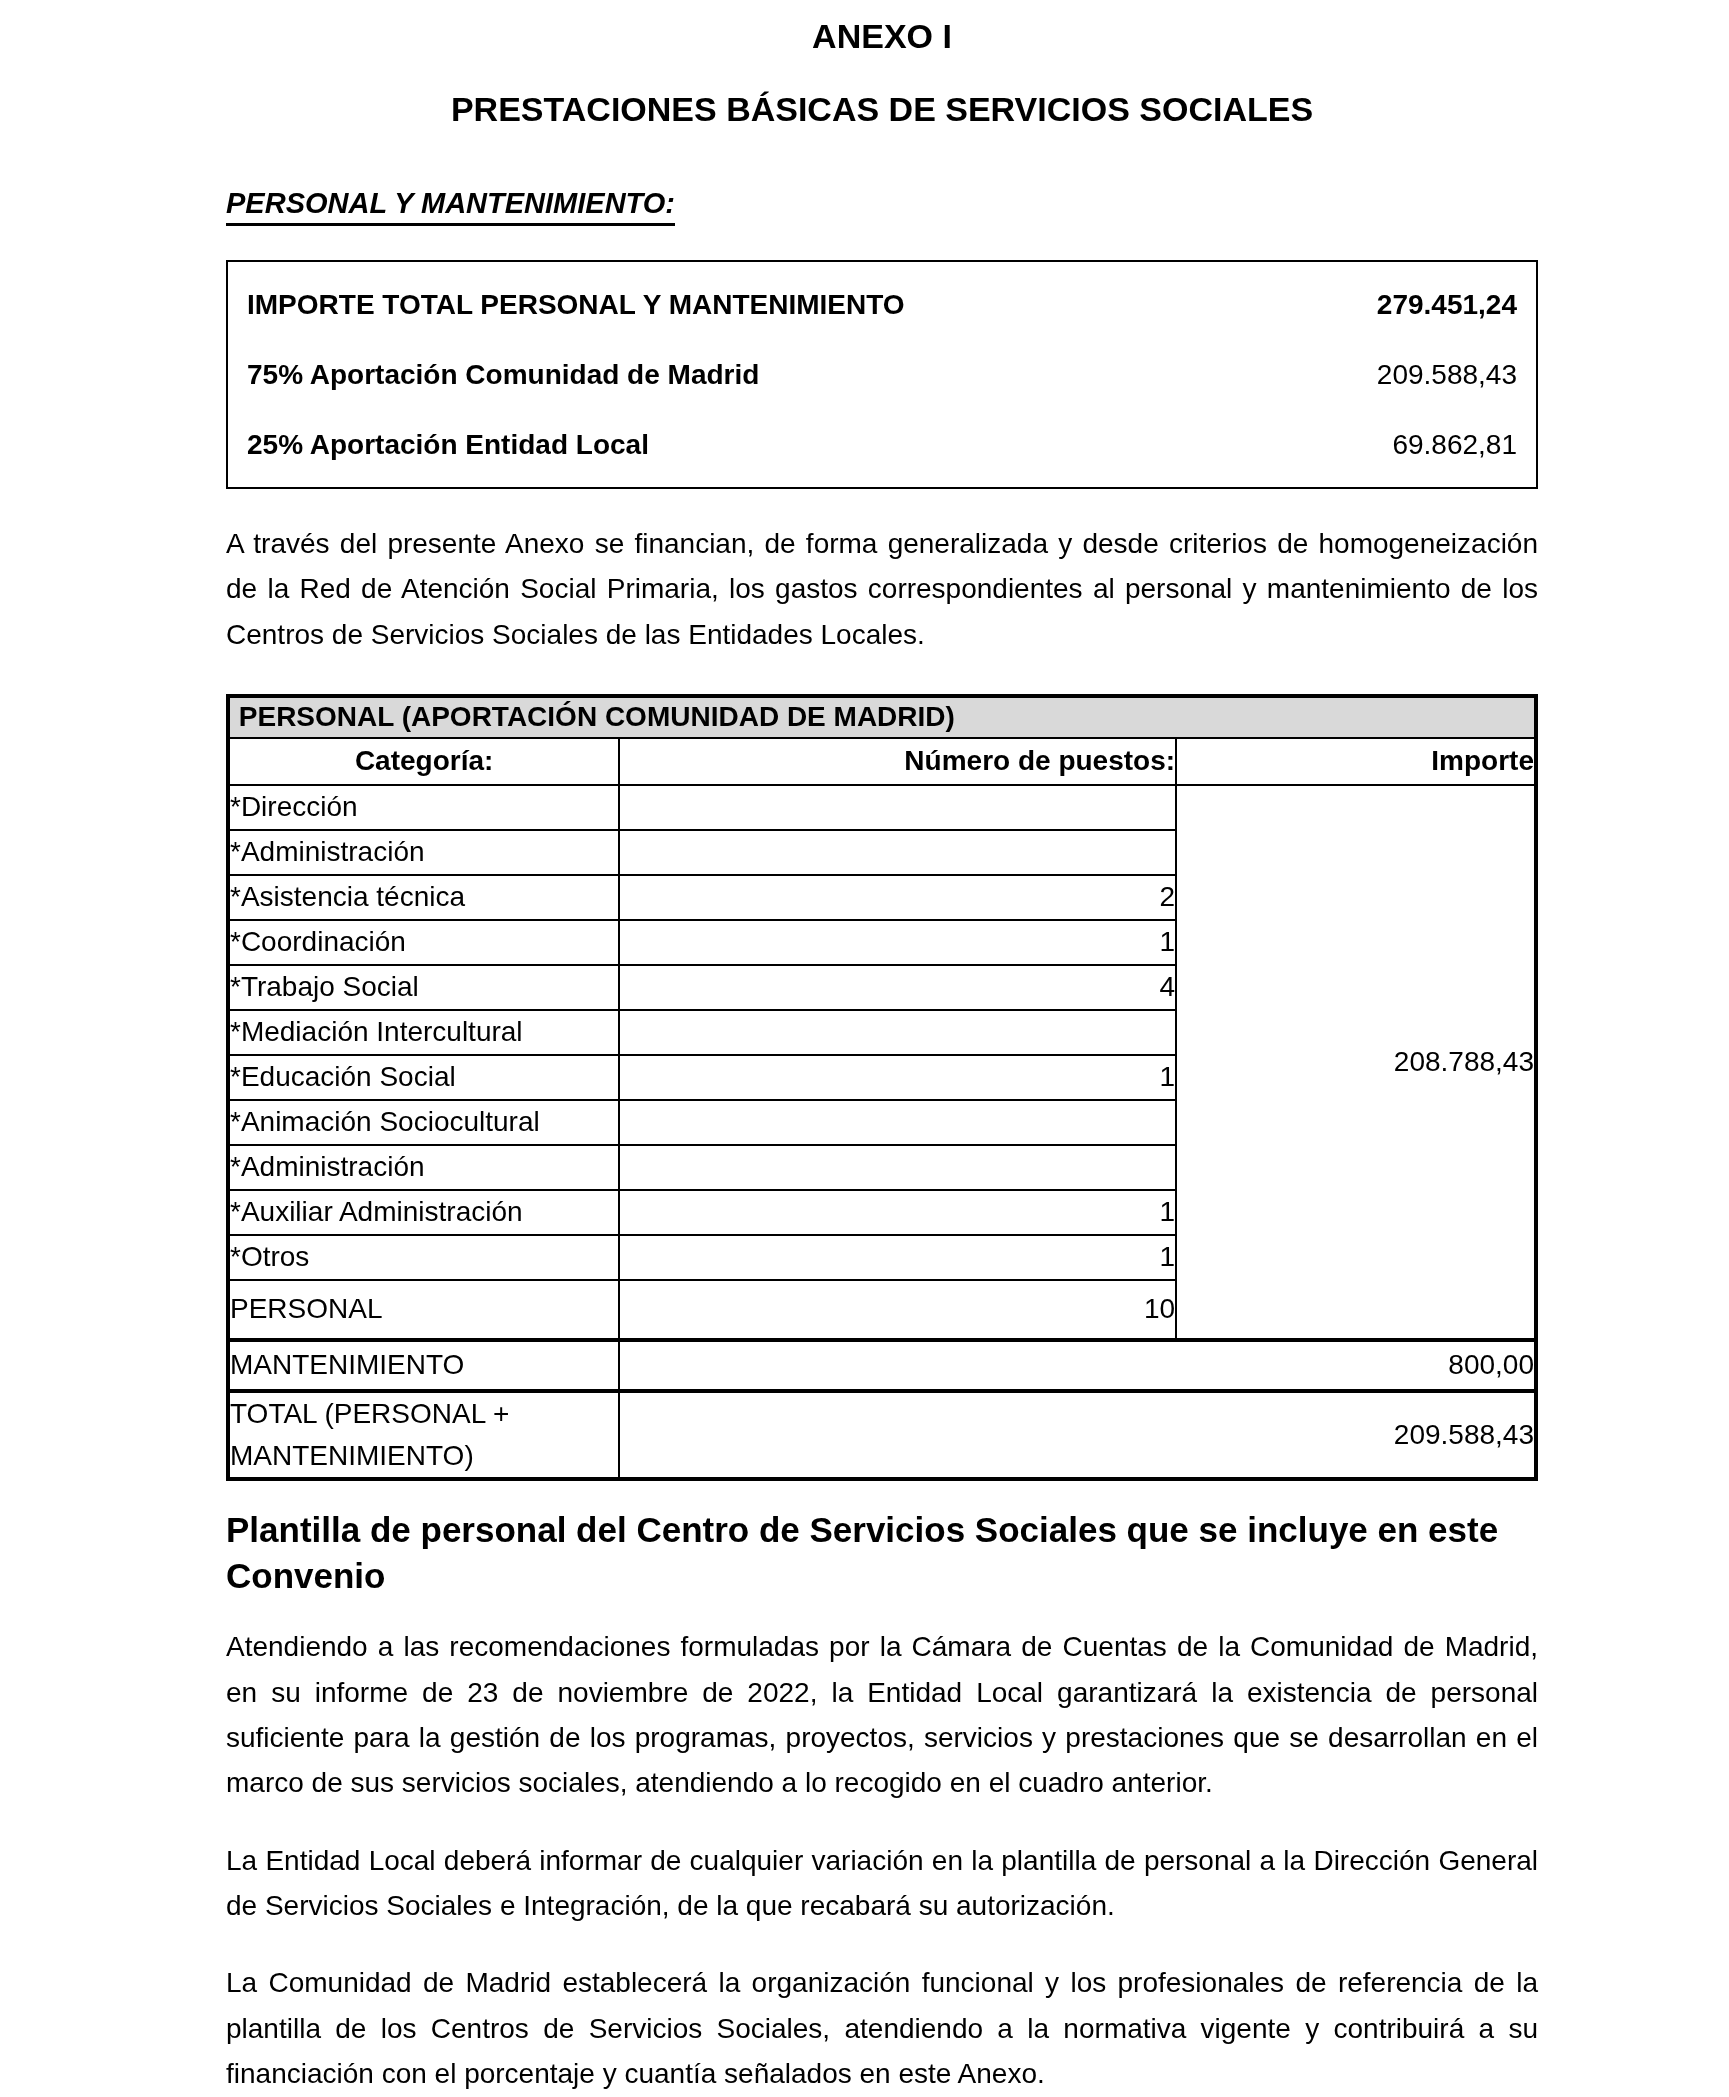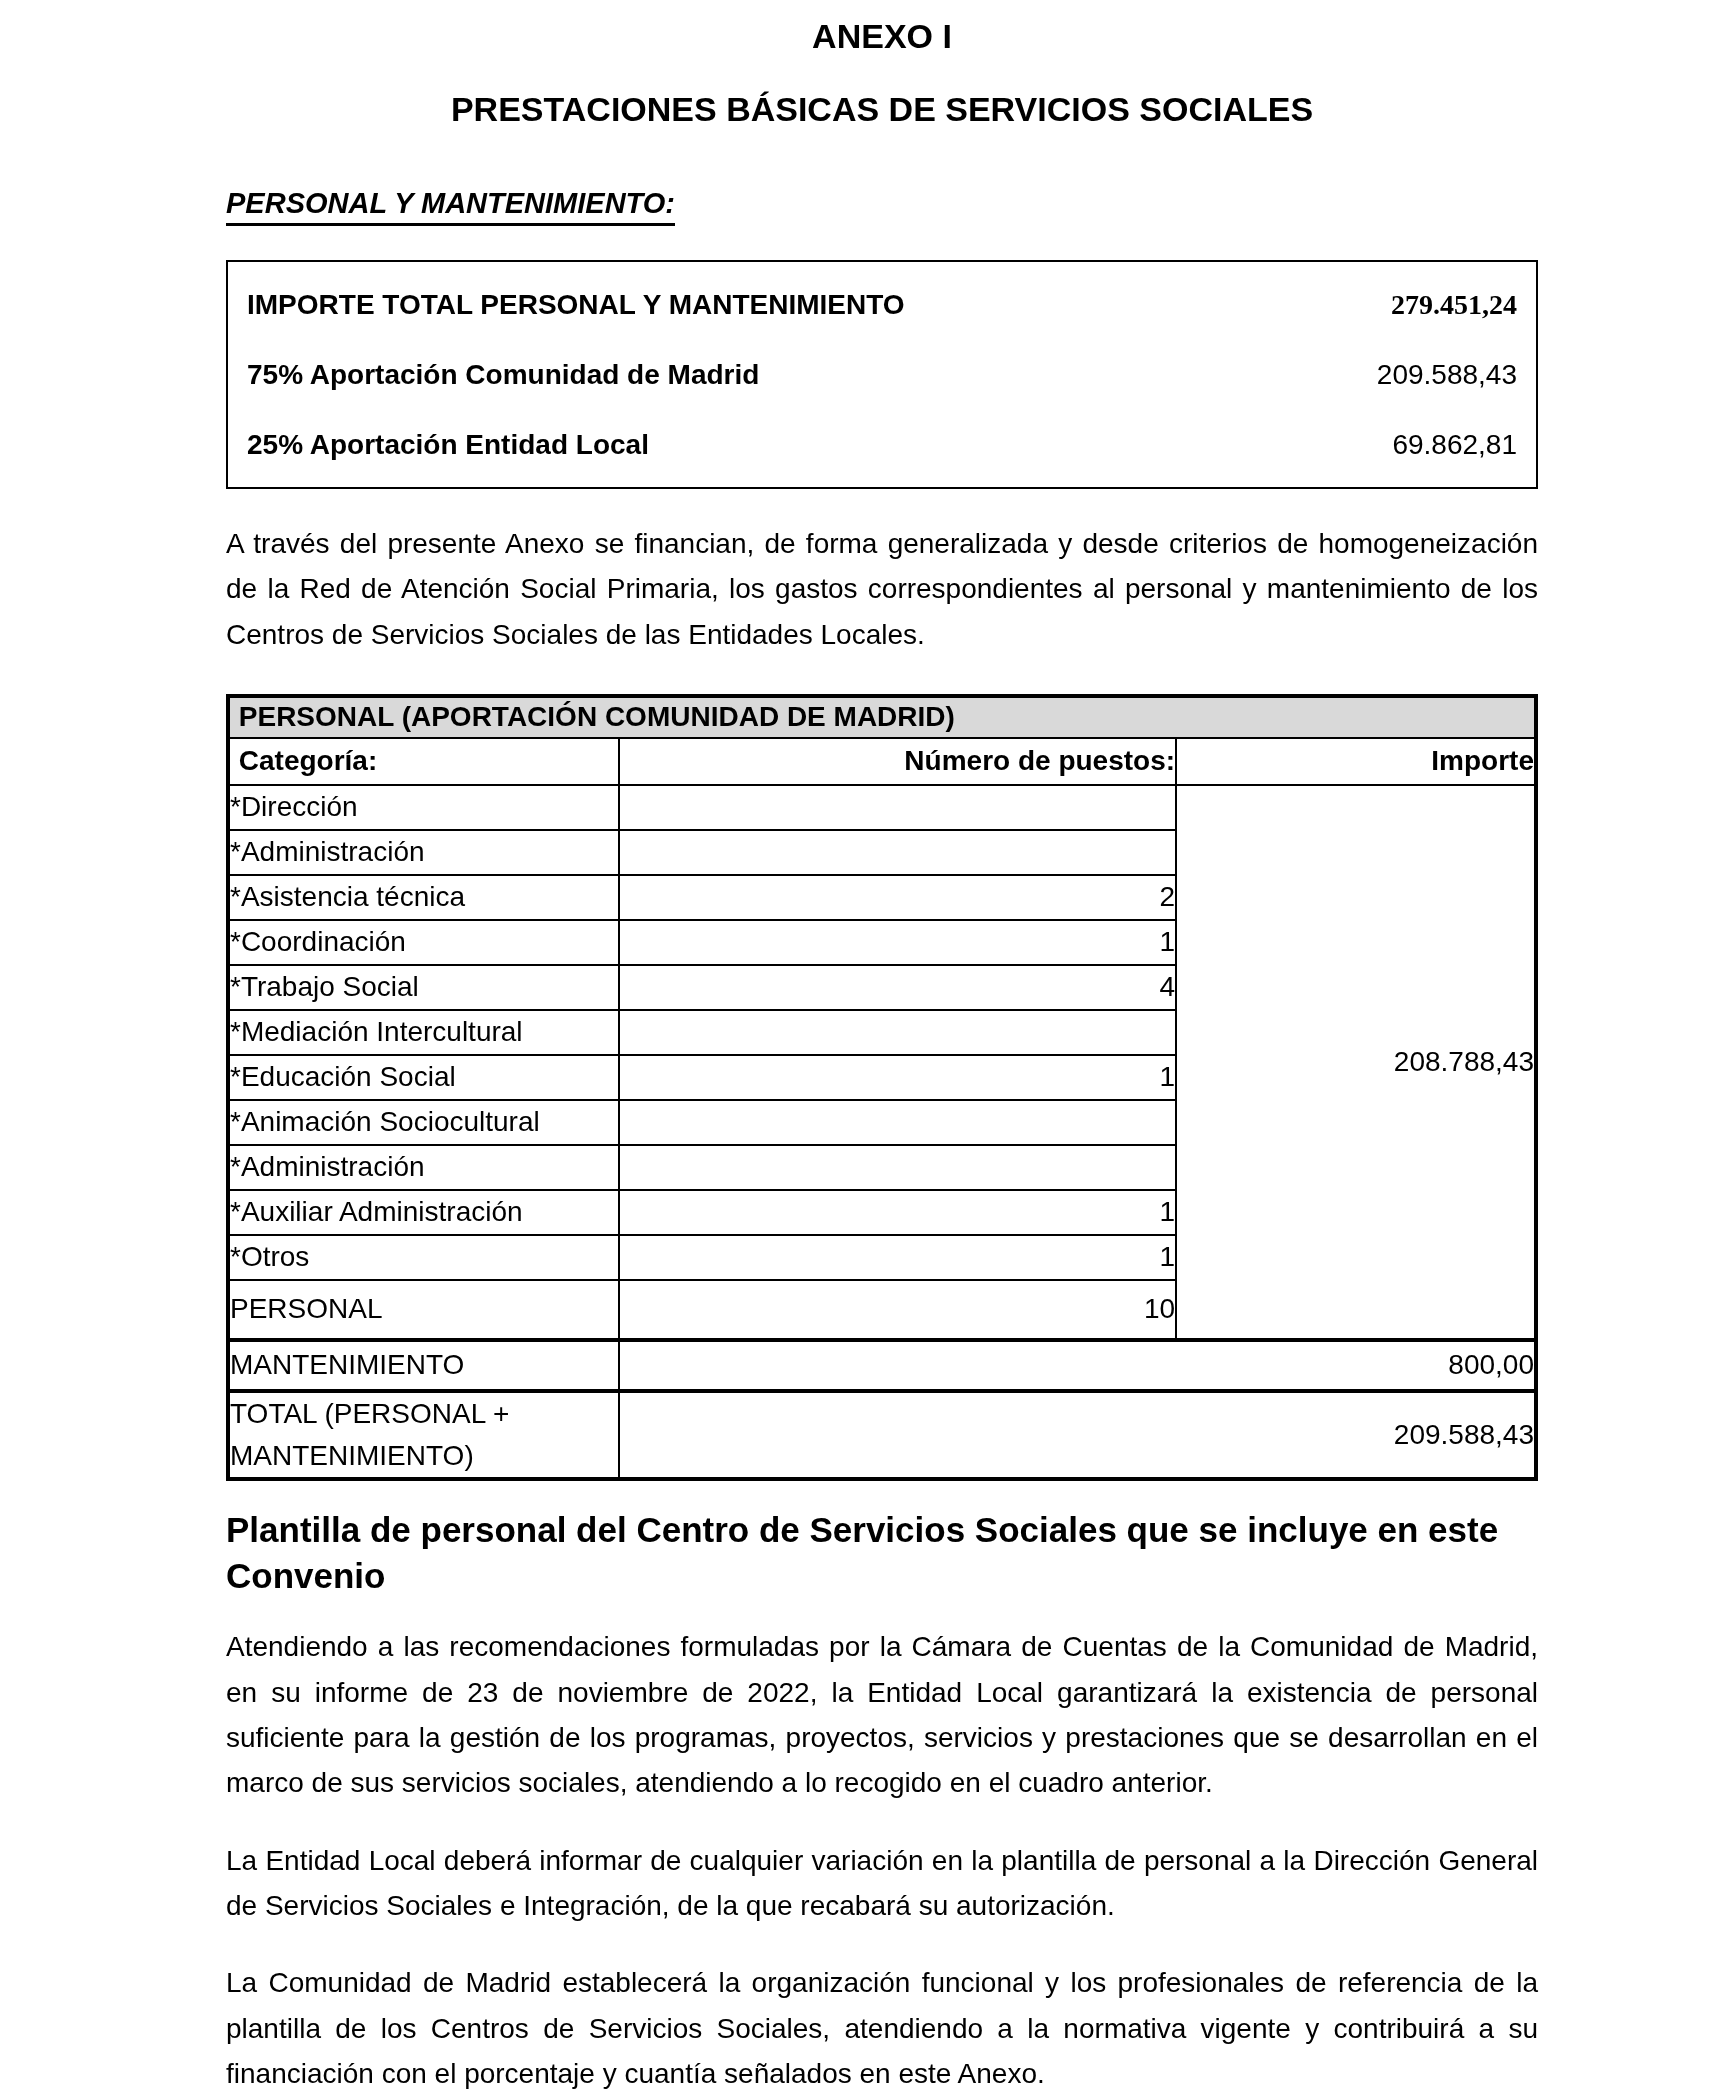--- a/index.html
+++ b/index.html
@@ -46,21 +46,21 @@
   }
   .summary-row {
     display: flex;
     justify-content: space-between;
     align-items: center;
     height: 70px;
     padding: 0 19px;
     gap: 48px;
   }
   .summary-row .s-label { font-weight: bold; }
-  .summary-row--first .s-value { font-weight: bold; font-family: Liberation Serif, serif; }
+  .summary-row--first .s-value { font-weight: bold; }
   
   .paragraph {
     margin: 32px 0 0 0;
     text-align: justify;
     line-height: 1.62;
   }
   
   .personal-table {
     margin-top: 37px;
     width: 100%;
@@ -75,21 +75,21 @@
     vertical-align: middle;
   }
   .personal-table .title-row th {
     background: #d9d9d9;
     text-align: left;
     font-weight: bold;
     height: 42px;
     padding: 0 8.8px;
   }
   .personal-table .head-row th { font-weight: bold; height: 47px; text-align: right; }
-  .personal-table .head-row .col-categoria { text-align: left; padding: 0 8.8px; }
+  .personal-table .head-row .col-categoria { text-align: center; padding: 0 8.8px; }
   .cat-cell { text-align: left; padding: 0 8.8px; height: 45px; }
   .num-cell { text-align: right; padding: 0 11.7px; }
   .importe-cell { text-align: right; padding: 0 11.7px; }
   tr.personal-row td { height: 60px; }
   tr.mantenimiento-row td { height: 51px; border-top: 4.4px solid #000; }
   tr.total-row td { height: 86px; border-top: 4.4px solid #000; }
   .total-label { font-weight: bold; text-align: left; padding: 4.4px 8.8px; line-height: 1.5; }
   
   .plantilla-heading {
     margin: 26px 0 0 0;

